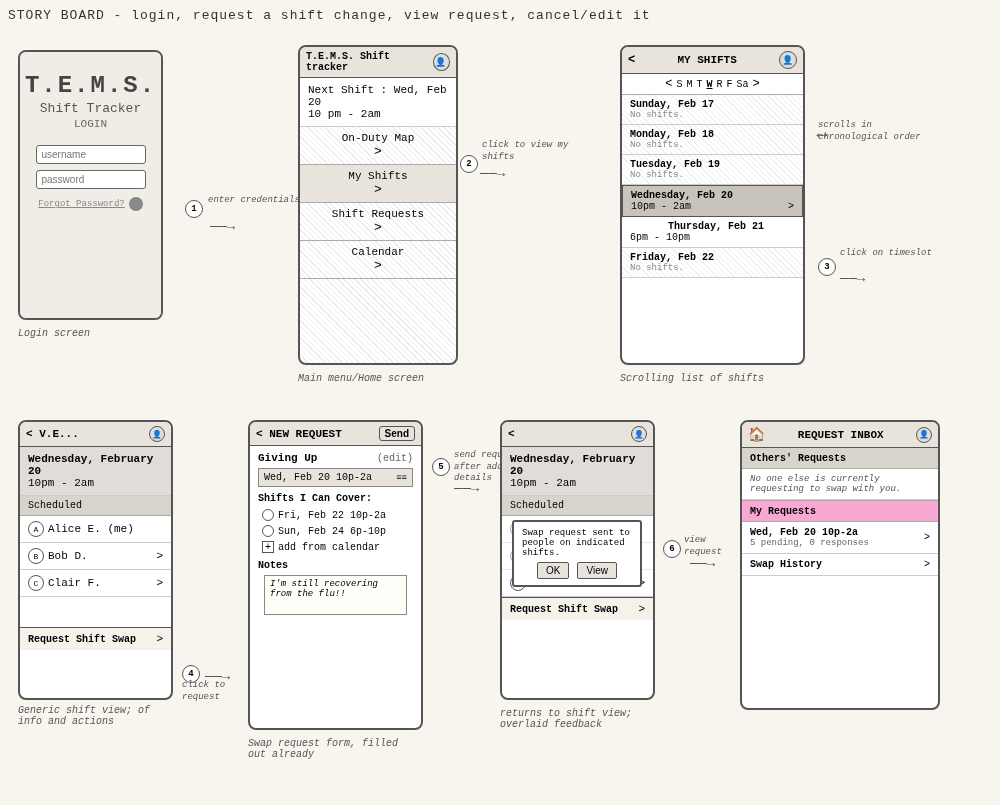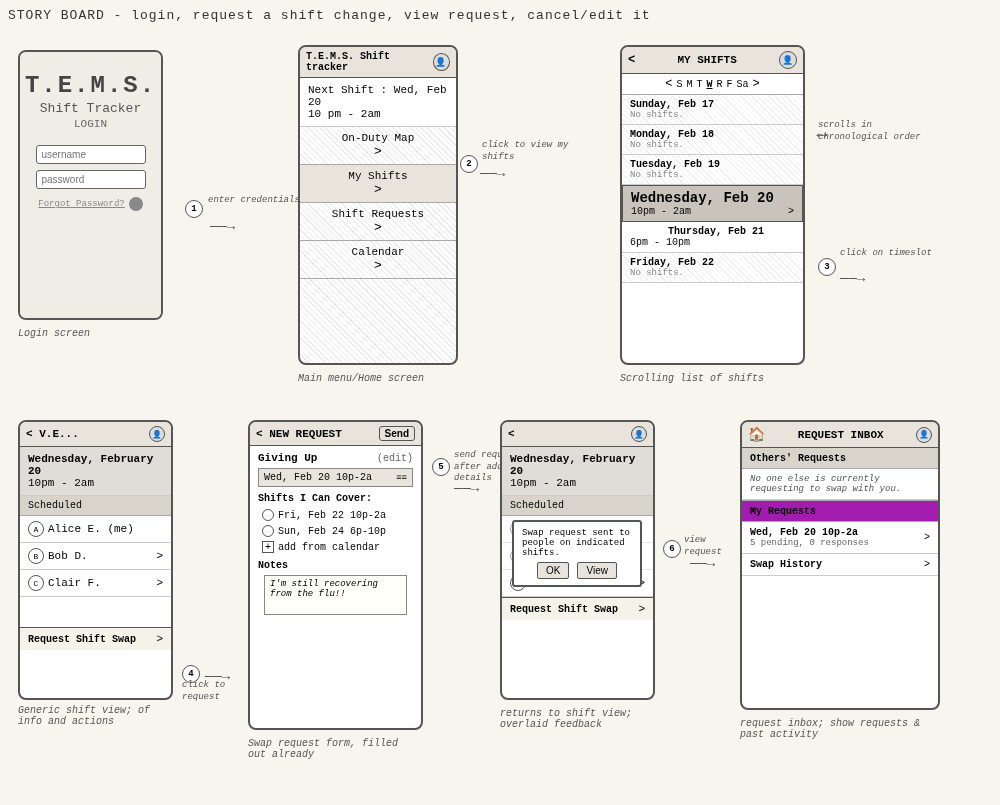--- a/index.html
+++ b/index.html
@@ -363,21 +363,21 @@
     </div>
     <div class="shift-row hatched">
       <div style="font-size:10px;font-weight:bold;">Monday, Feb 18</div>
       <div style="font-size:9px;color:#888;">No shifts.</div>
     </div>
     <div class="shift-row hatched">
       <div style="font-size:10px;font-weight:bold;">Tuesday, Feb 19</div>
       <div style="font-size:9px;color:#888;">No shifts.</div>
     </div>
     <div class="shift-row" style="background:#c8c4bc; border:1.5px solid #555; cursor:pointer;">
-      <div style="font-size:14px;font-weight:bold;">Wednesday, Feb 20</div>
+      <div style="font-size:10px;font-weight:bold;">Wednesday, Feb 20</div>
       <div style="display:flex;align-items:center;justify-content:space-between;">
         <span style="font-size:10px;">10pm - 2am</span>
         <span>&gt;</span>
       </div>
     </div>
     <div class="shift-row">
       <div style="font-size:10px;font-weight:bold;margin-left:38px;">Thursday, Feb 21</div>
       <div style="font-size:10px;">6pm - 10pm</div>
     </div>
     <div class="shift-row hatched">
@@ -534,31 +534,30 @@
     <div class="phone-header">
       <span style="font-size:14px;">🏠</span>
       <span style="font-size:11px;font-weight:bold;">REQUEST INBOX</span>
       <div style="width:16px;height:16px;border-radius:50%;border:1.5px solid #555;background:#ddd;font-size:8px;display:flex;align-items:center;justify-content:center;">👤</div>
     </div>
     <div class="phone-content">
       <div style="padding:4px 8px;background:#d8d4cc;border-bottom:1px solid #aaa;">
         <span style="font-size:10px;font-weight:bold;">Others' Requests</span>
       </div>
       <div style="padding:5px 8px;border-bottom:1px solid #ccc;font-size:9px;font-style:italic;color:#555;">No one else is currently requesting to swap with you.</div>
-      <div style="padding:4px 8px;background:#a21caf;border-bottom:1px solid #aaa;border-top:1px solid #aaa;">
+      <div style="padding:4px 8px;background:#f9a8d4;border-bottom:1px solid #aaa;border-top:1px solid #aaa;">
         <span style="font-size:10px;font-weight:bold;">My Requests</span>
       </div>
       <div class="request-item" style="display:flex;align-items:center;justify-content:space-between;">
         <div>
           <div style="font-size:10px;font-weight:bold;">Wed, Feb 20  10p-2a</div>
           <div style="font-size:9px;color:#666;">5 pending, 0 responses</div>
         </div>
         <span>&gt;</span>
       </div>
       <div class="request-item" style="display:flex;align-items:center;justify-content:space-between;">
         <span style="font-size:10px;font-weight:bold;">Swap History</span>
         <span>&gt;</span>
       </div>
     </div>
   </div>
-  <div class="section-label" style="left:740px; top:718px; width:200px;">request inbox; show requests &amp; past activity</div>
 
 </div>
 
 </body></html>

